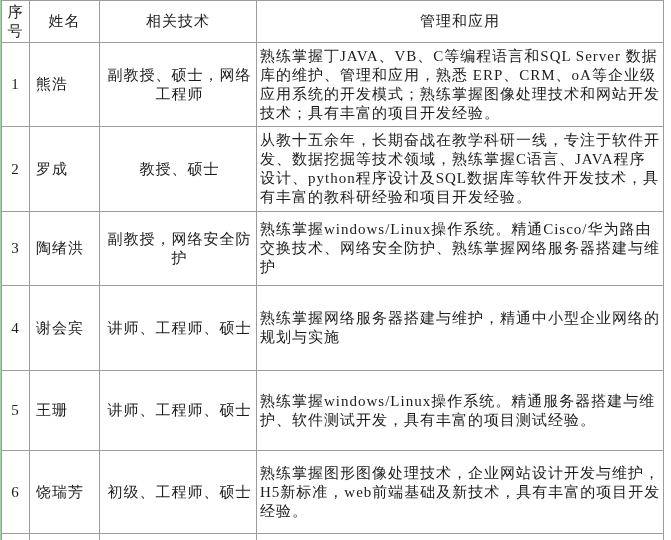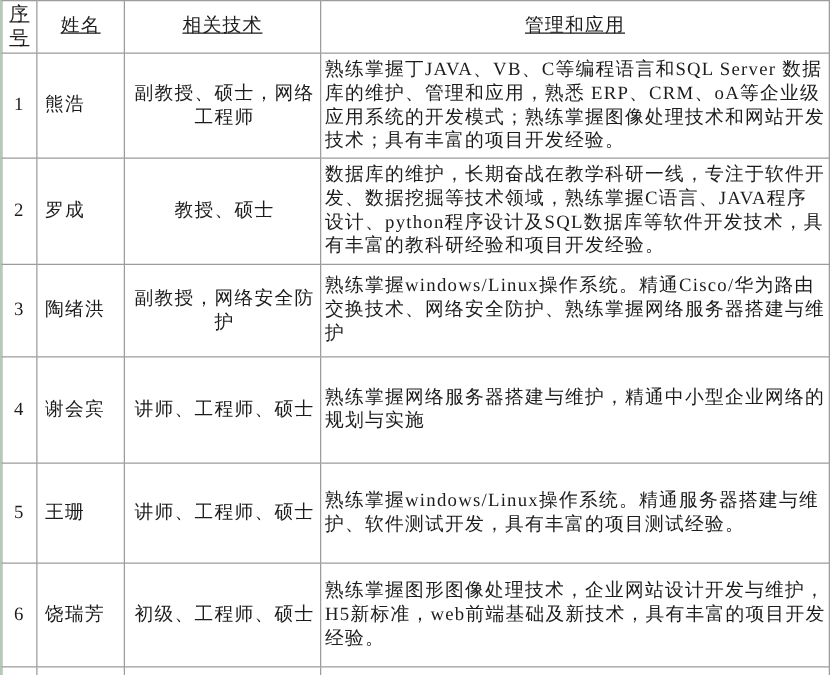--- a/index.html
+++ b/index.html
@@ -24,21 +24,21 @@
     border: 1px solid #9c9c9c;
     font-size: 15px;
     line-height: 19px;
     letter-spacing: 1px;
     font-weight: normal;
     vertical-align: middle;
     box-sizing: border-box;
     overflow: hidden;
     word-break: break-all;
   }
-  .staff thead tr { height: 42px; text-decoration: underline; }
+  .staff thead tr { height: 42px; }
   .staff th { text-align: center; padding: 1px; }
   tr.r1 { height: 84px; }
   tr.r2 { height: 85px; }
   tr.r3 { height: 74px; }
   tr.r4 { height: 85px; }
   tr.r5 { height: 80px; }
   tr.r6 { height: 83px; }
   tr.partial { height: 14px; }
   td.c-idx  { text-align: center; padding: 0; }
   td.c-name { text-align: left; padding: 2px 12px 2px 6px; }
@@ -68,21 +68,21 @@
       <tr class="r1">
         <td class="c-idx">1</td>
         <td class="c-name">熊浩</td>
         <td class="c-title">副教授、硕士，网络工程师</td>
         <td class="c-skills">熟练掌握丁JAVA、VB、C等编程语言和SQL Server 数据库的维护、管理和应用，熟悉 ERP、CRM、oA等企业级应用系统的开发模式；熟练掌握图像处理技术和网站开发技术；具有丰富的项目开发经验。</td>
       </tr>
       <tr class="r2">
         <td class="c-idx">2</td>
         <td class="c-name">罗成</td>
         <td class="c-title">教授、硕士</td>
-        <td class="c-skills">数据库的维护，长期奋战在教学科研一线，专注于软件开发、数据挖掘等技术领域，熟练掌握C语言、JAVA程序设计、python程序设计及SQL数据库等软件开发技术，具有丰富的教科研经验和项目开发经验。</td>
+        <td class="c-skills">从教十五余年，长期奋战在教学科研一线，专注于软件开发、数据挖掘等技术领域，熟练掌握C语言、JAVA程序设计、python程序设计及SQL数据库等软件开发技术，具有丰富的教科研经验和项目开发经验。</td>
       </tr>
       <tr class="r3">
         <td class="c-idx">3</td>
         <td class="c-name">陶绪洪</td>
         <td class="c-title">副教授，网络安全防护</td>
         <td class="c-skills">熟练掌握windows/Linux操作系统。精通Cisco/华为路由交换技术、网络安全防护、熟练掌握网络服务器搭建与维护</td>
       </tr>
       <tr class="r4">
         <td class="c-idx">4</td>
         <td class="c-name">谢会宾</td>

